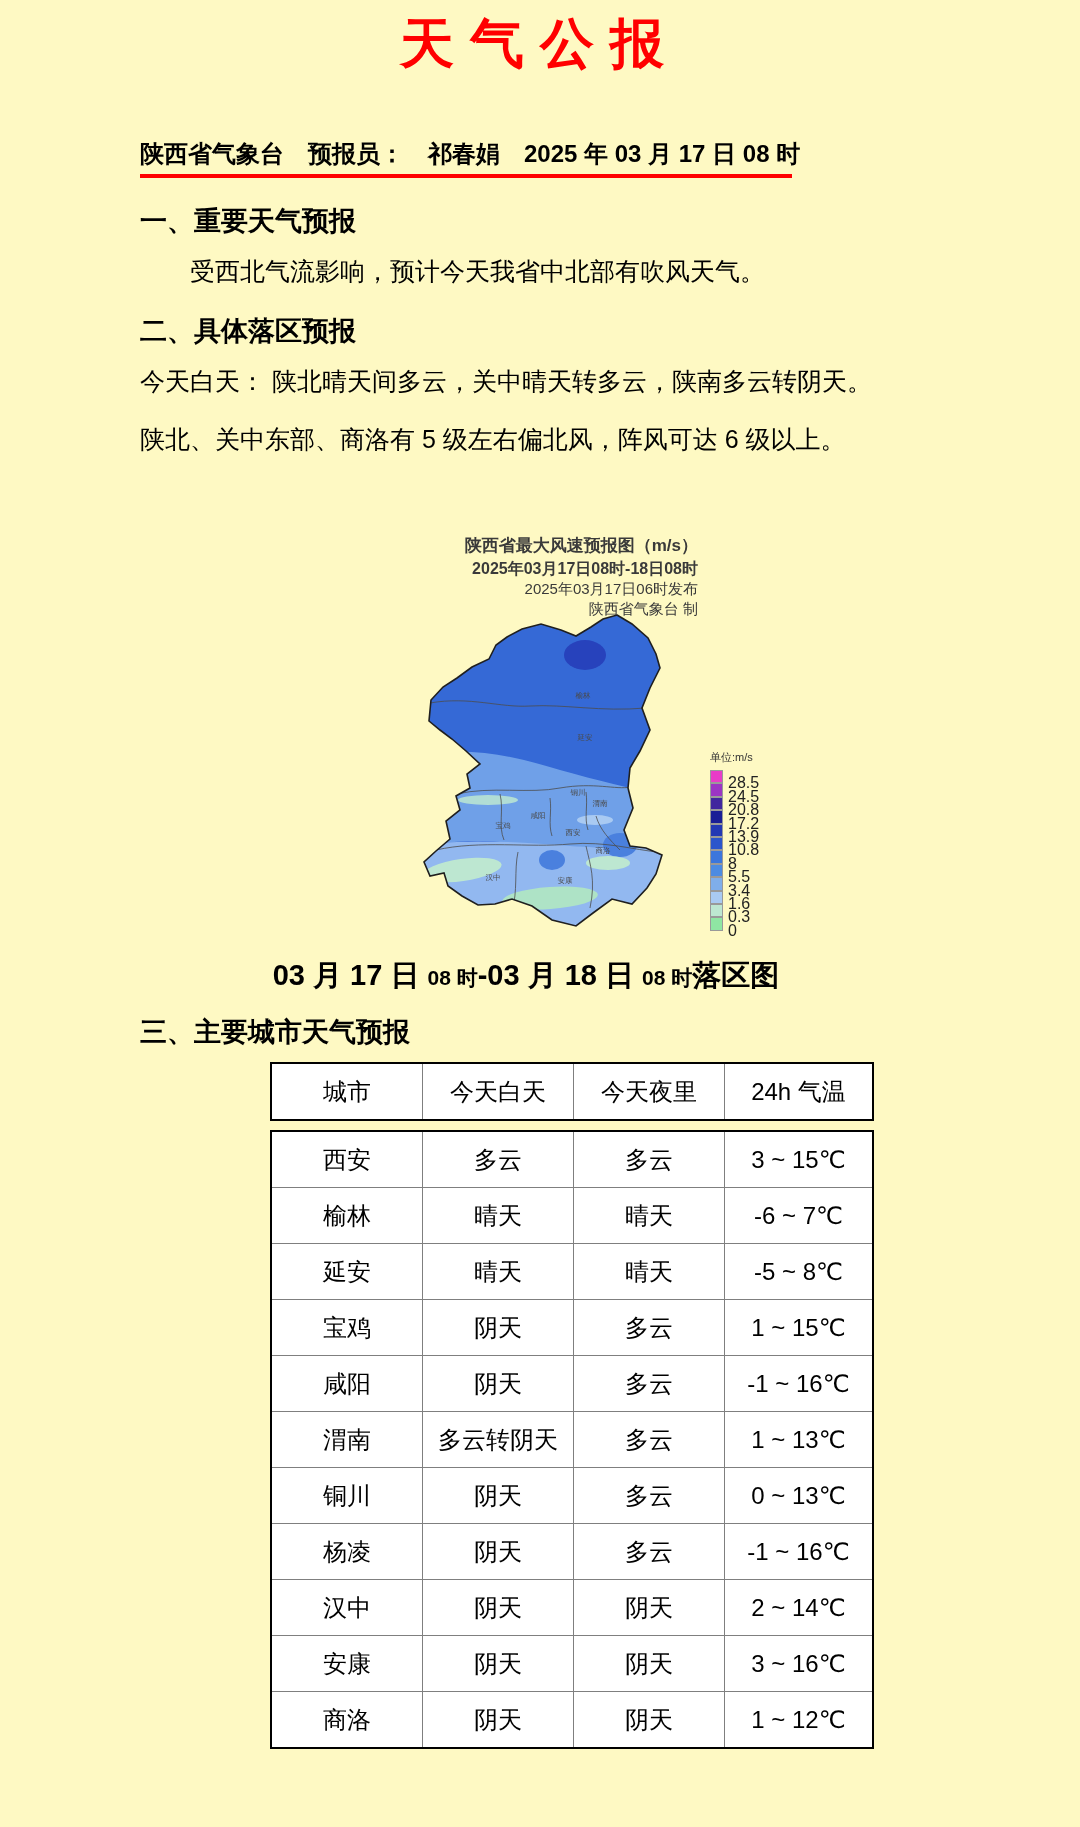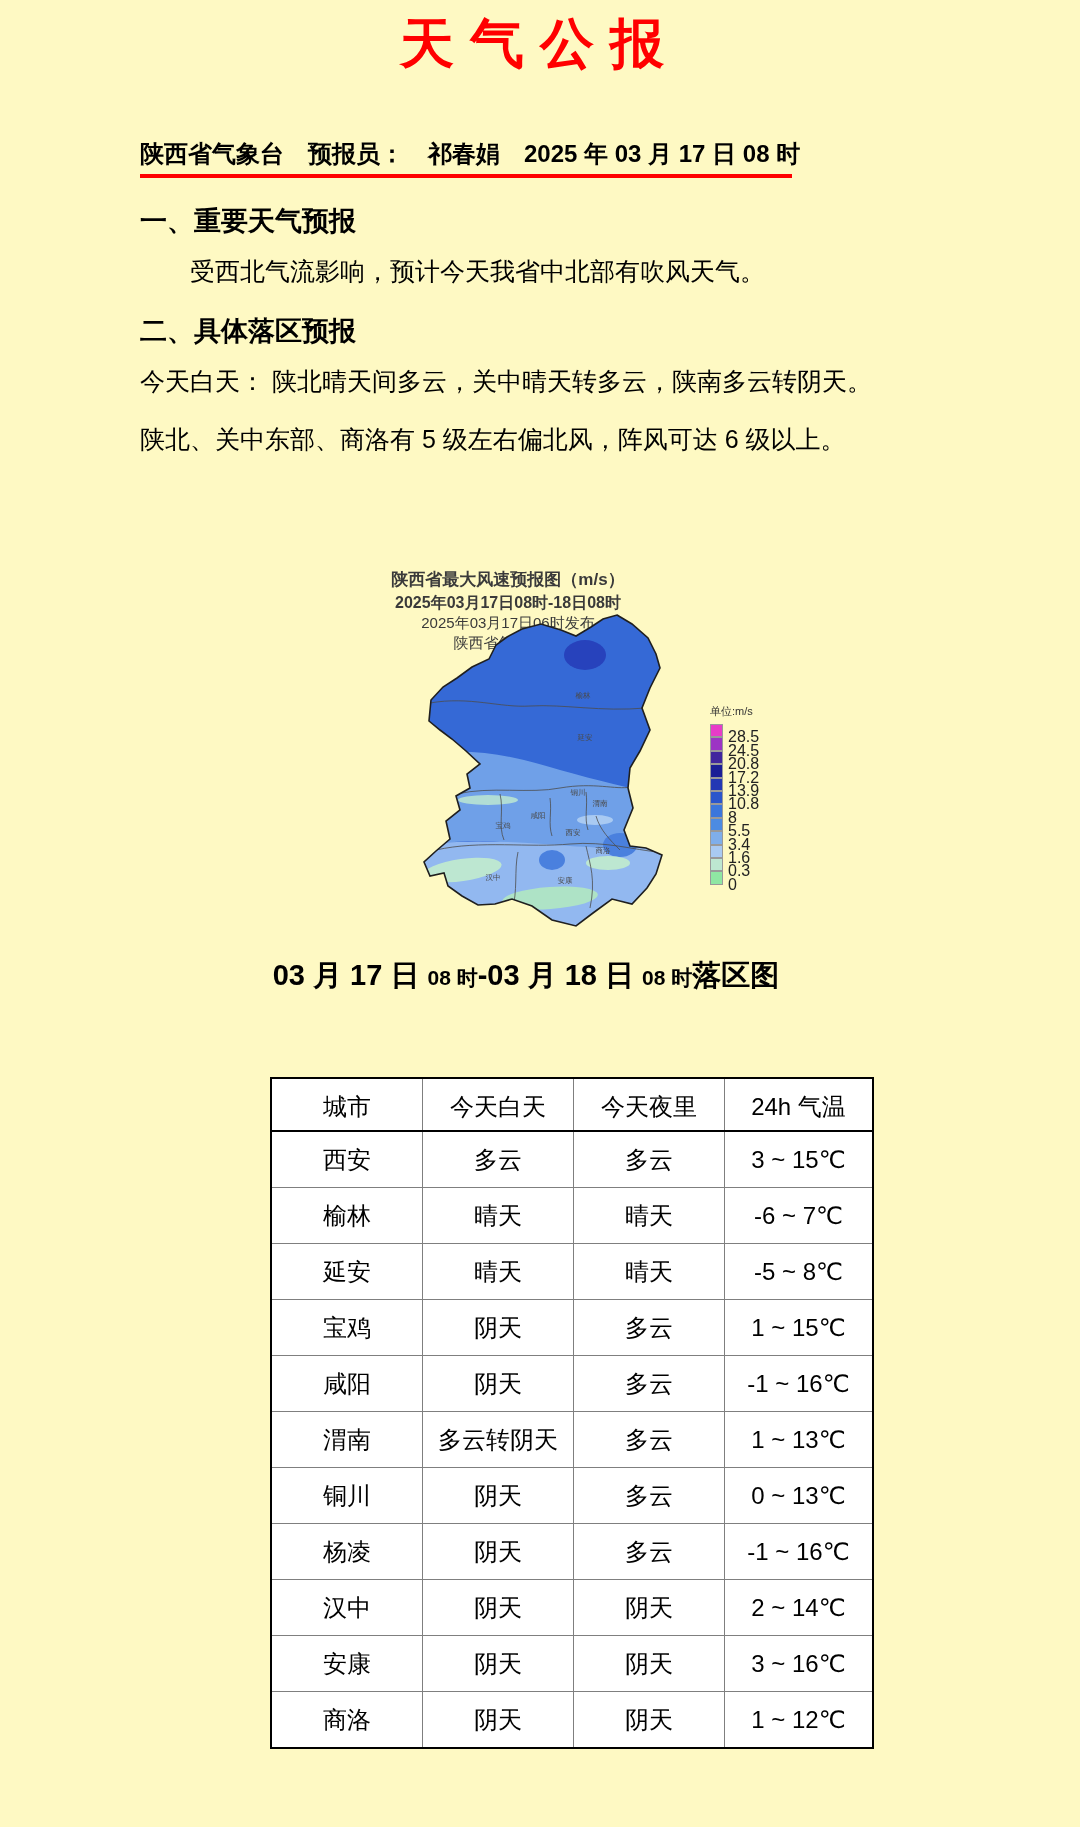--- a/index.html
+++ b/index.html
@@ -26,45 +26,45 @@
   .h1{left:140px;top:203px;}
   .h2{left:140px;top:313px;}
   .h3{left:140px;top:1014px;}
   .body-par{font-size:25px;font-weight:400;color:#000;white-space:nowrap;}
   .p1{left:190px;top:255px;}
   .p2{left:140px;top:365px;}
   .p3{left:140px;top:423px;}
   .p4{left:140px;top:481px;}
   .lbl-bold{font-weight:700;}
   
-  .map-titles{left:318px;top:534px;width:380px;text-align:center;color:#3a3a3a;margin-top:34px;}
+  .map-titles{left:318px;top:534px;width:380px;text-align:right;color:#3a3a3a;}
   .map-titles .t1{font-size:17px;font-weight:600;line-height:24px;}
   .map-titles .t2{font-size:16px;font-weight:600;line-height:21px;}
   .map-titles .t3{font-size:15px;font-weight:500;line-height:20px;}
   .map-titles .t4{font-size:15px;font-weight:500;line-height:20px;}
   .map-svg{left:400px;top:608px;}
   .map-city{font-size:7.5px;fill:#4a4a4a;text-anchor:middle;}
   
-  .legend{left:710px;top:704px;width:70px;}
+  .legend{left:710px;top:750px;width:70px;}
   .legend-title{font-size:11px;color:#333;margin-bottom:5px;}
   .lg-row{display:flex;align-items:flex-end;height:13.4px;}
   .lg-cell{width:13px;height:13.4px;border:0.5px solid #999;box-sizing:border-box;}
   .lg-label{font-size:16px;color:#222;margin-left:5px;transform:translateY(5px);line-height:11px;}
   
   .map-caption{left:0;top:956px;width:1052px;text-align:center;font-weight:700;color:#000;}
   .map-caption .big{font-size:29px;}
   .map-caption .small{font-size:21px;}
   
   .wx-table{border-collapse:collapse;table-layout:fixed;background:#fff;}
   .wx-table td,.wx-table th{
     border:1px solid #7f7f7f;text-align:center;vertical-align:top;
     font-size:24px;font-weight:400;line-height:55px;padding:0 10px;
     overflow:hidden;word-break:break-all;
   }
-  .tbl-head{left:270px;top:1062px;width:517px;margin-top:15px;}
+  .tbl-head{left:270px;top:1062px;width:517px;}
   .tbl-head th{height:53px;}
   .tbl-body{left:270px;top:1130px;width:517px;}
   .tbl-body td{height:55px;}
   .wx-table{border:2px solid #000;}
   .c1{width:130px;} .c2{width:130px;} .c3{width:130px;} .c4{width:127px;}
 </style>
 </head>
 <body>
 
 <div id="page">
@@ -184,20 +184,21 @@
     <div class="lg-row">
         <div class="lg-cell" style="background-color: rgb(143, 230, 163);"></div>
         <span class="lg-label">0</span>
       </div>
   </div>
 
   <div class="abs map-caption">
     <span class="big">03 月 17 日 </span><span class="small">08 时</span><span class="big">-03 月 18 日 </span><span class="small">08 时</span><span class="big">落区图</span>
   </div>
 
+  <div class="abs sec-heading h3">三、主要城市天气预报</div>
 
   <table class="abs wx-table tbl-head">
     <tbody>
         <tr>
       <th class="c1">城市</th>
       <th class="c2">今天白天</th>
       <th class="c3">今天夜里</th>
       <th class="c4">24h 气温</th>
     </tr>
   </tbody>

